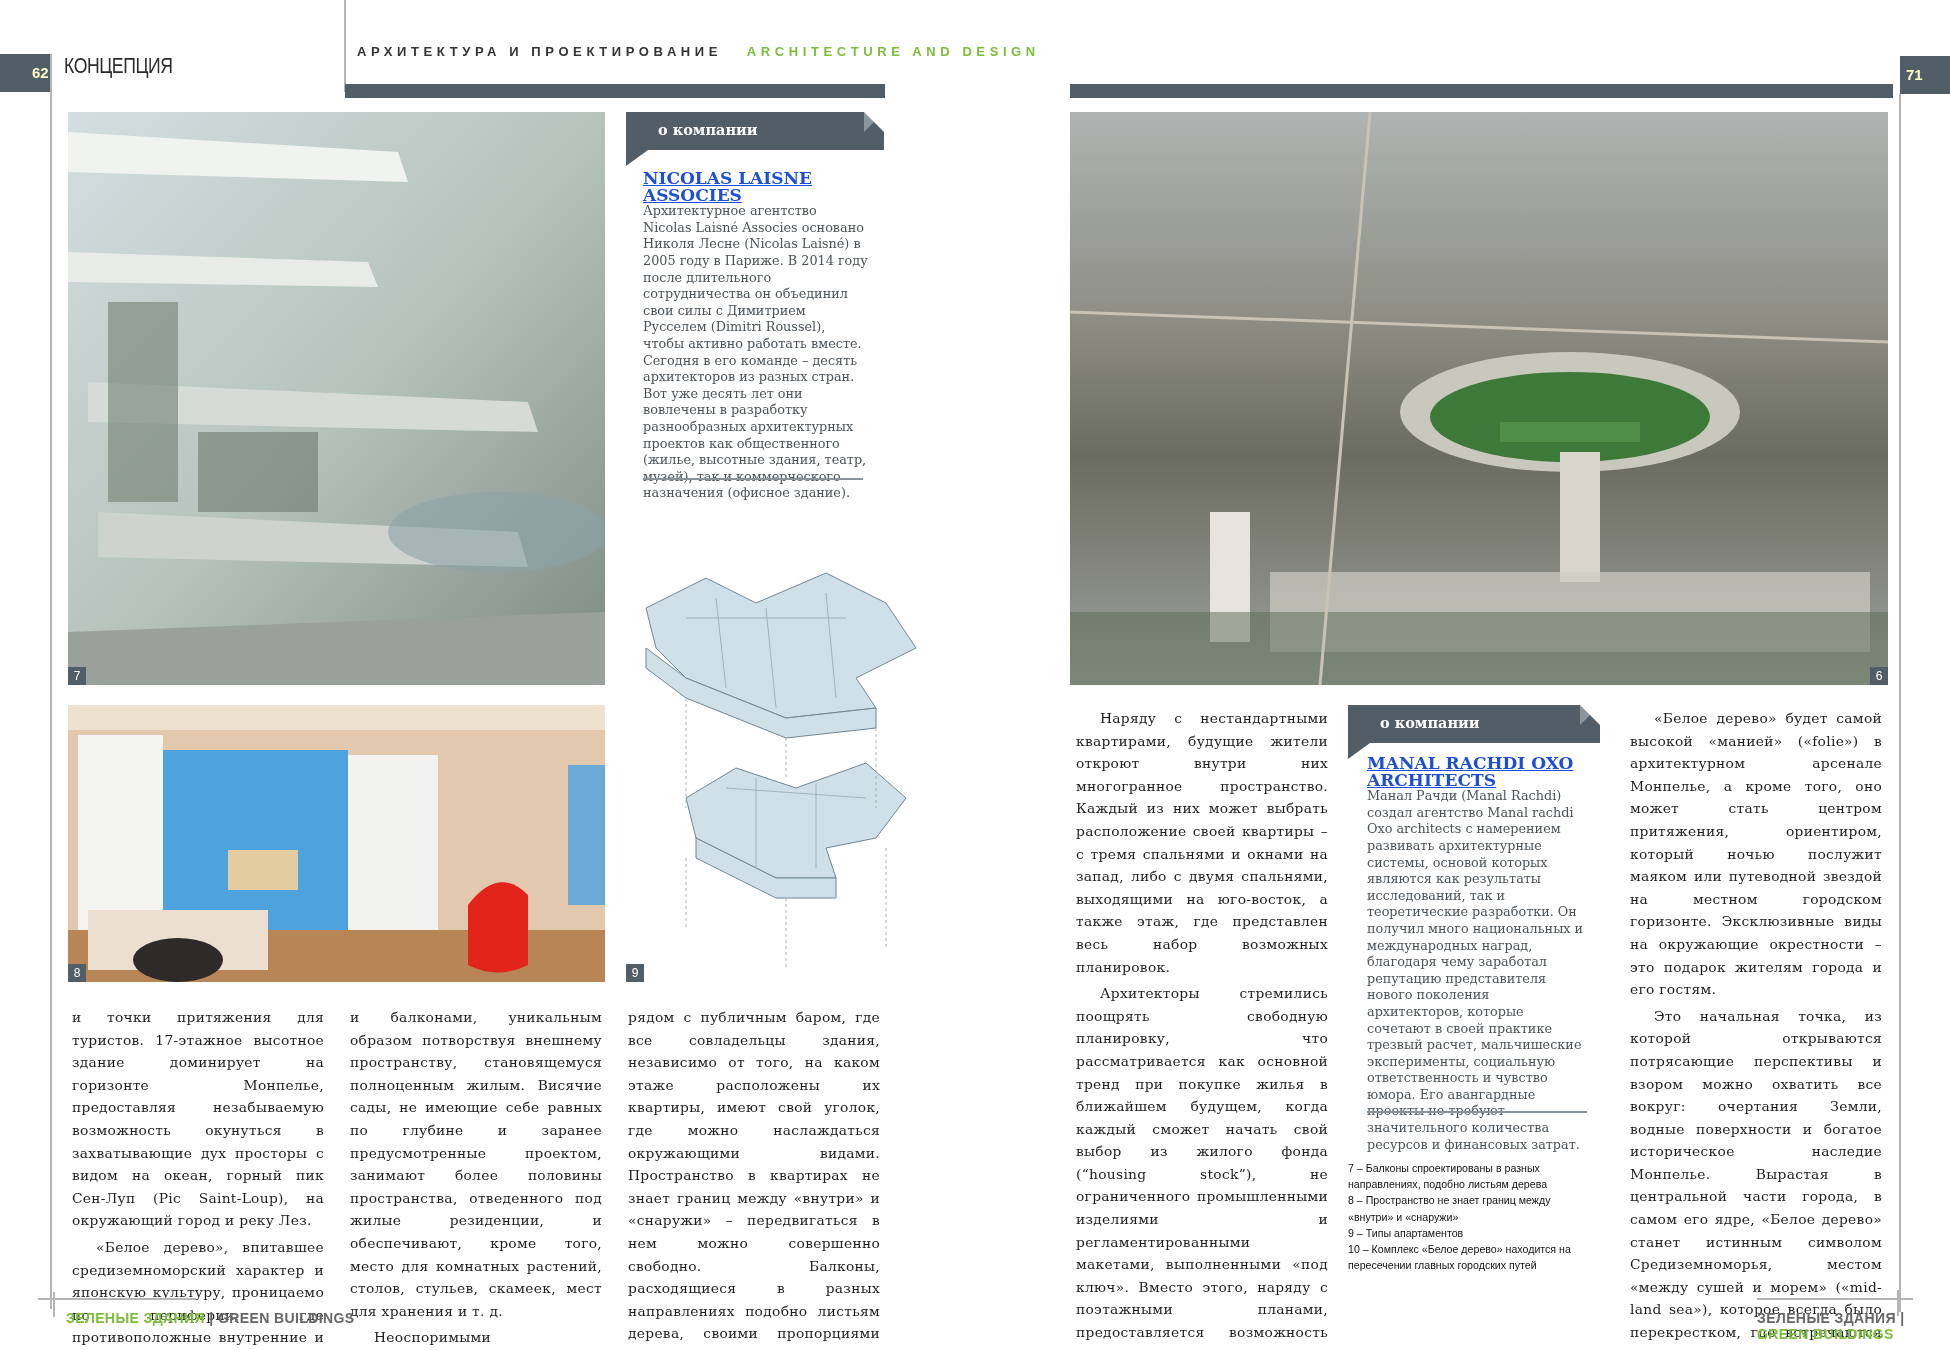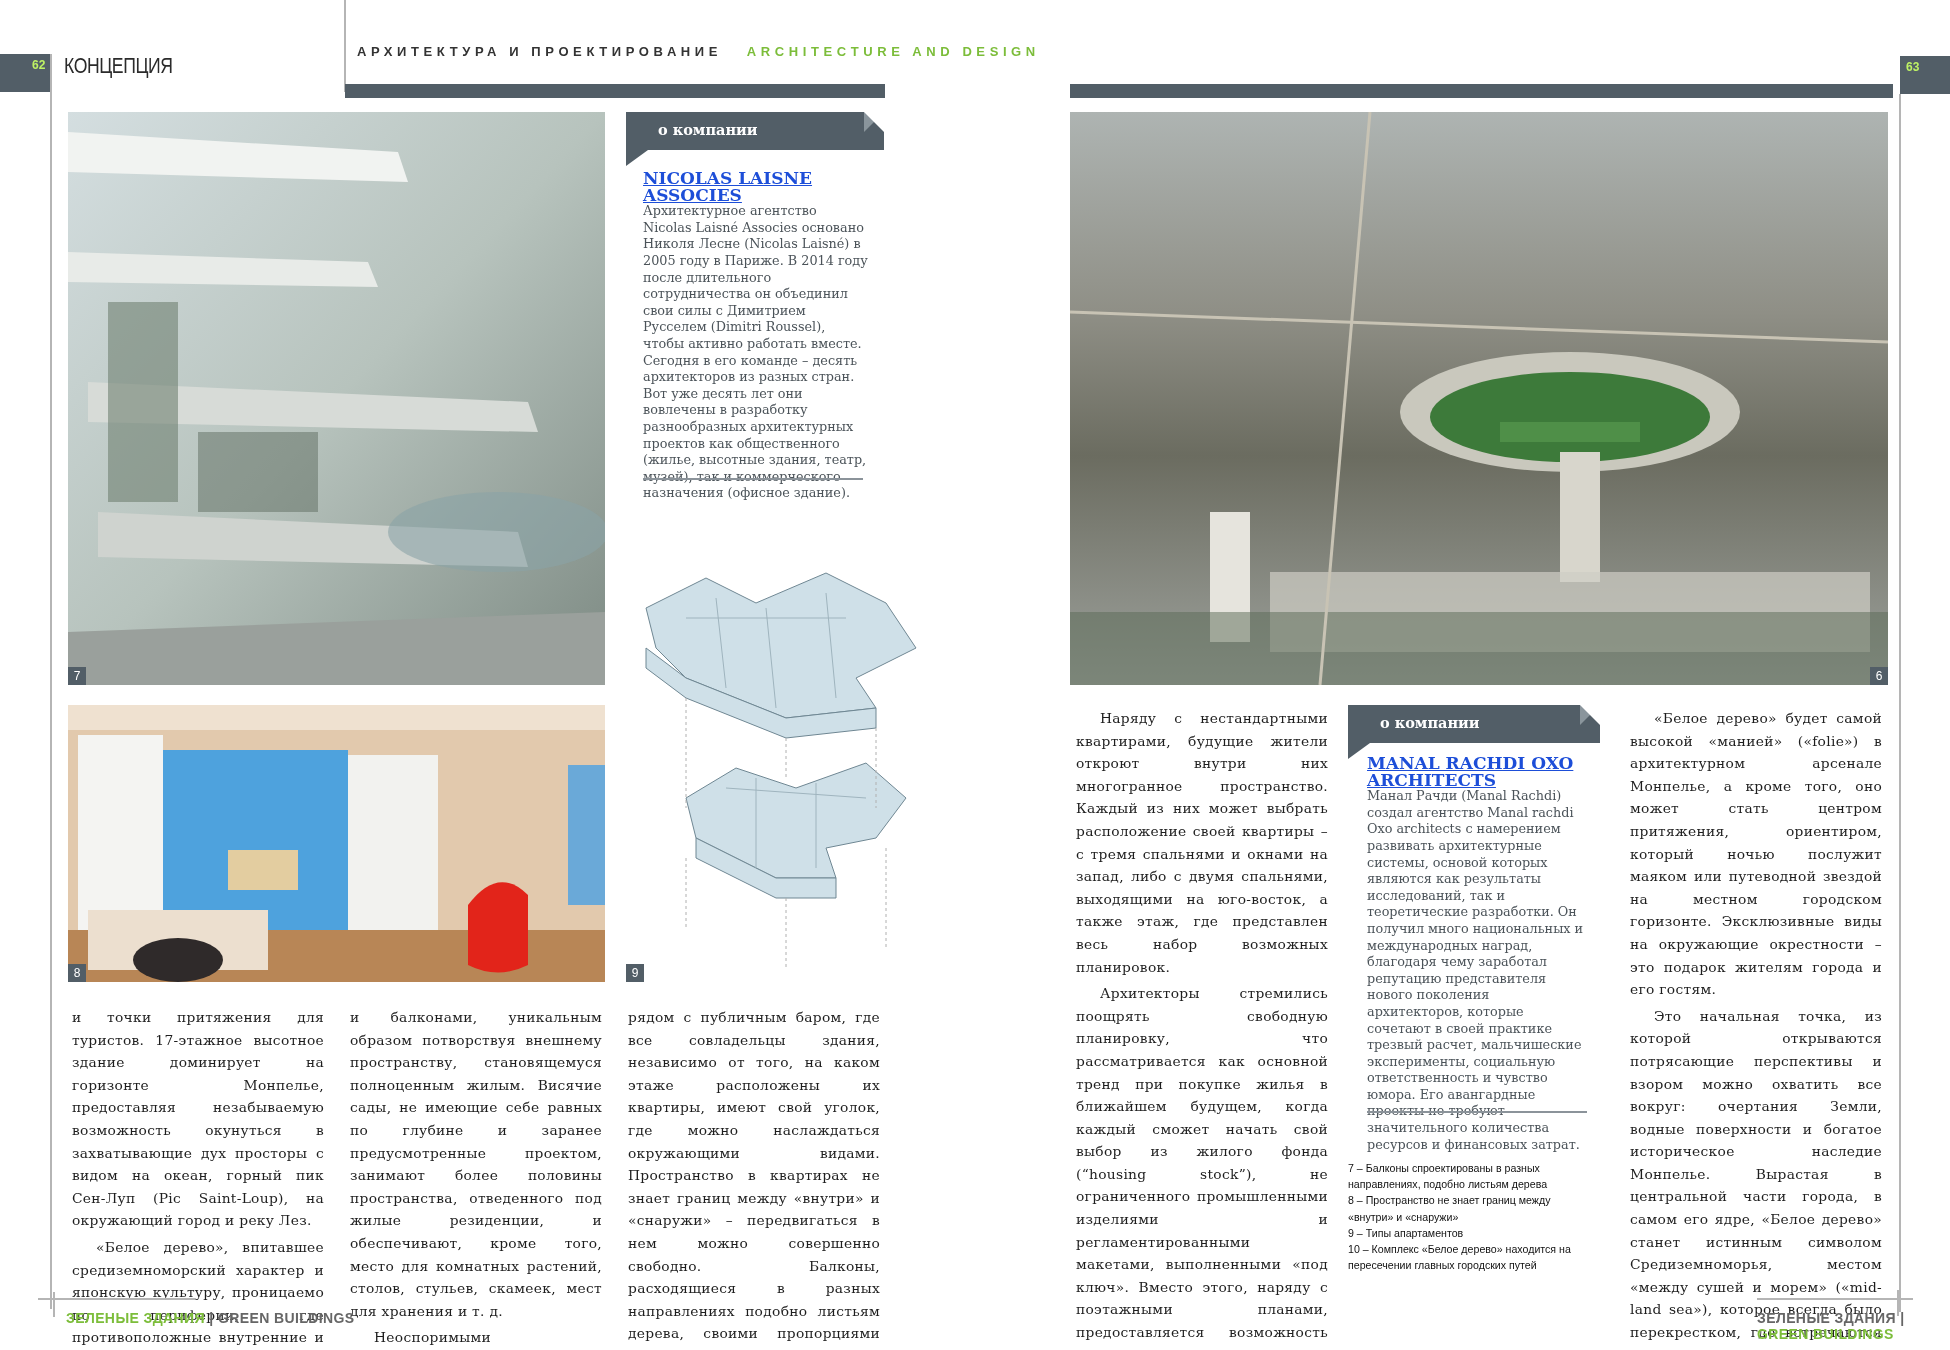--- a/index.html
+++ b/index.html
@@ -1,20 +1,20 @@
 <!DOCTYPE html>
 <html><head>
 <meta charset="utf-8">
 <style>
   html,body{margin:0;padding:0;}
   body{width:1950px;height:1350px;background:#fff;position:relative;overflow:hidden;font-family:"DejaVu Serif",serif;color:#1e1e1e;}
   .abs{position:absolute;}
   .vline{position:absolute;background:#b5b5b5;width:2px;}
   .hline{position:absolute;background:#b5b5b5;height:2px;}
-  .page-num{position:absolute;background:#525e67;color:#bef264;font-family:"Liberation Sans",sans-serif;font-weight:bold;font-size:12px;width:50px;height:38px;box-sizing:border-box;padding-top:4px;}
+  .page-num{position:absolute;background:#525e67;color:#fef9c3;font-family:"Liberation Sans",sans-serif;font-weight:bold;font-size:15px;width:50px;height:38px;box-sizing:border-box;padding-top:10px;}
   .section-title{font-family:"Liberation Sans",sans-serif;font-size:22px;color:#2b2b2b;letter-spacing:-0.5px;transform:scaleX(0.8);transform-origin:left;}
   .header-title{font-family:"Liberation Sans",sans-serif;font-weight:bold;font-size:13px;letter-spacing:4.6px;color:#333;}
   .header-title .green{color:#7cbd3a;}
   .bar{position:absolute;background:#525e67;height:14px;}
   .photo{position:absolute;overflow:hidden;}
   .fig-num{position:absolute;left:0;bottom:0;background:#525e67;color:#fff;font-family:"Liberation Sans",sans-serif;font-size:12px;padding:2px 5px;min-width:8px;text-align:center;}
   .col{position:absolute;font-size:13.8px;line-height:22.6px;text-align:justify;letter-spacing:0.3px;font-family:"DejaVu Serif",serif;}
   .col p{margin:4px;text-indent:0;}
   .col p.ind{text-indent:24px;}
   .sidebar-head{position:absolute;background:#525e67;color:#fff;font-family:"DejaVu Serif",serif;font-weight:bold;font-size:14.5px;height:38px;line-height:36px;padding-left:32px;box-sizing:border-box;}
@@ -142,21 +142,21 @@
 
   <div class="hline" style="left:38px;top:1298px;width:157px;"></div>
   <div class="vline" style="left:53px;top:1292px;height:25px;"></div>
   <div class="footer" style="left:66px;top:1310px;">
     <span class="g">ЗЕЛЕНЫЕ ЗДАНИЯ</span><span class="d"> | </span><span class="d">GREEN BUILDINGS</span>
   </div>
 </div>
 
 <div>
   <div class="bar" style="left:1070px;top:84px;width:823px;"></div>
-  <div class="page-num" style="left:1900px;top:56px;padding-left:6px;">63</div>
+  <div class="page-num" style="left:1900px;top:56px;padding-left:6px;">71</div>
   <div class="vline" style="left:1899px;top:94px;height:1218px;"></div>
 
   <div class="photo ph10" style="left:1070px;top:112px;width:818px;height:573px;">
     <svg width="818" height="573" style="position:absolute;left:0;top:0">
       <defs>
           <linearGradient id="g10" x1="0" y1="0" x2="0" y2="1">
             <stop offset="0" stop-color="#aeb4b2"></stop>
             <stop offset="0.35" stop-color="#8f8f86"></stop>
             <stop offset="0.6" stop-color="#6b6c60"></stop>
             <stop offset="1" stop-color="#9ea29d"></stop>

